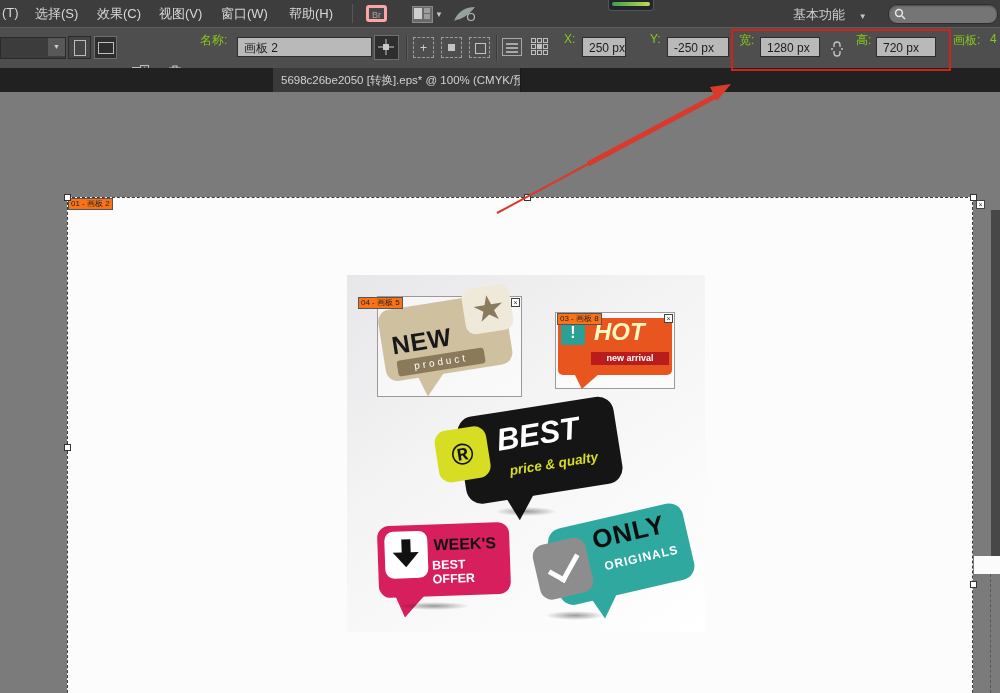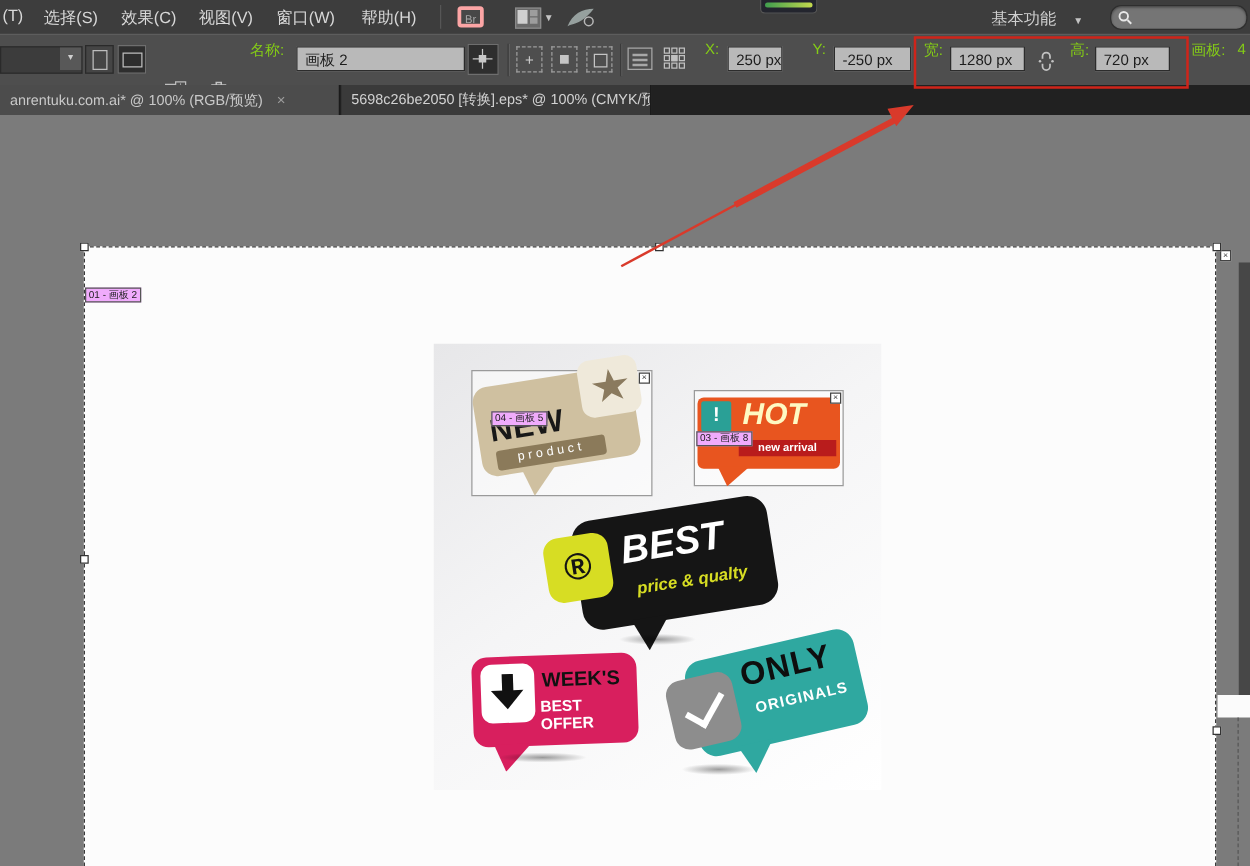--- a/index.html
+++ b/index.html
@@ -47,21 +47,21 @@
   .tabbar{position:absolute;left:0;top:68px;width:1000px;height:24px;background:#212121;}
   .doc-tab{position:absolute;top:0;height:24px;line-height:24px;font-size:11.5px;padding:0 8px;box-sizing:border-box;white-space:nowrap;overflow:hidden;}
   .doc-tab .close{margin-left:8px;color:#9d9d9d;font-size:12px;}
   .tab1{left:0;width:272px;background:#4c4c4c;color:#c9c9c9;border-right:1px solid #1a1a1a;}
   .tab2{left:273px;width:248px;background:#3a3a3a;color:#d2d2d2;border-right:1px solid #1a1a1a;}
 
   
   .canvas{position:absolute;left:0;top:92px;width:1000px;height:601px;background:#7b7b7b;overflow:hidden;}
   .artboard{position:absolute;left:67px;top:105px;width:906px;height:496px;background:#fcfcfc;border-top:1px dashed #3a3a3a;border-left:1px dashed #3a3a3a;border-right:1px dashed #3a3a3a;box-sizing:border-box;}
   .handle{position:absolute;width:7px;height:7px;background:#fff;border:1px solid #333;box-sizing:border-box;z-index:12;}
-  .ab-label{position:absolute;background:#f0abfc;border:1px solid #555;color:#222;font-size:8px;line-height:10px;padding:0 2px;white-space:nowrap;z-index:11;margin-top:32px;}
+  .ab-label{position:absolute;background:#f97316;border:1px solid #555;color:#222;font-size:8px;line-height:10px;padding:0 2px;white-space:nowrap;z-index:11;}
   .xbox{position:absolute;width:9px;height:9px;background:#fff;border:1px solid #444;box-sizing:border-box;color:#333;font-size:7px;line-height:7px;text-align:center;z-index:11;}
   .vscroll{position:absolute;left:991px;top:118px;width:9px;height:346px;background:#474747;}
   .white-sliver{position:absolute;left:974px;top:464px;width:26px;height:18px;background:#fbfbfb;}
   .dash2{position:absolute;left:990px;top:482px;width:1px;height:119px;border-left:1px dashed #565656;}
 
   
   .panel{position:absolute;left:347px;top:183px;width:358px;height:357px;background:linear-gradient(145deg,#e7e7e9 0%,#f5f5f6 45%,#ffffff 100%);}
   .subframe{position:absolute;border:1px solid #9a9a9a;background:rgba(255,255,255,.55);box-sizing:border-box;}
   .shadow{position:absolute;background:radial-gradient(ellipse at center,rgba(0,0,0,.38),rgba(0,0,0,0) 70%);}
 
@@ -217,24 +217,20 @@
     </svg>
     <span class="cb-label" style="left:856px">高:</span>
     <div class="cb-field" style="left:876px;width:60px">720 px</div>
     <span class="cb-label" style="left:953px">画板:</span>
     <span class="cb-label" style="left:990px">4</span>
   </div>
 
   <div class="red-box"></div>
 
   <div class="tabbar">
-    <div class="doc-tab tab1">
-      <span>anrentuku.com.ai* @ 100% (RGB/预览)</span>
-      <span class="close">×</span>
-    </div>
     <div class="doc-tab tab2">
       <span>5698c26be2050 [转换].eps* @ 100% (CMYK/预览)</span>
       
     </div>
   </div>
 
   <div class="canvas">
     <div class="artboard"></div>
 
     <div class="ab-label" style="left:68px;top:106px">01 - 画板 2</div>
@@ -242,21 +238,21 @@
 
     <div class="handle" style="left:64px;top:102px"></div>
     <div class="handle" style="left:524px;top:102px"></div>
     <div class="handle" style="left:970px;top:102px"></div>
     <div class="handle" style="left:64px;top:352px"></div>
     <div class="handle" style="left:970px;top:489px"></div>
 
     <div class="panel"></div>
 
     <div class="subframe" style="left:377px;top:204px;width:145px;height:101px"></div>
-    <div class="ab-label" style="left:393px;top:205px">04 - 画板 5</div>
+    <div class="ab-label" style="left:358px;top:205px">04 - 画板 5</div>
     <div class="xbox" style="left:511px;top:206px">×</div>
 
     <div class="subframe" style="left:555px;top:220px;width:120px;height:77px"></div>
     <div class="ab-label" style="left:557px;top:221px">03 - 画板 8</div>
     <div class="xbox" style="left:664px;top:222px">×</div>
 
     <div class="badge b-new">
       <div class="bubble"></div>
       <div class="tail"></div>
       <div class="t1">NEW</div>

